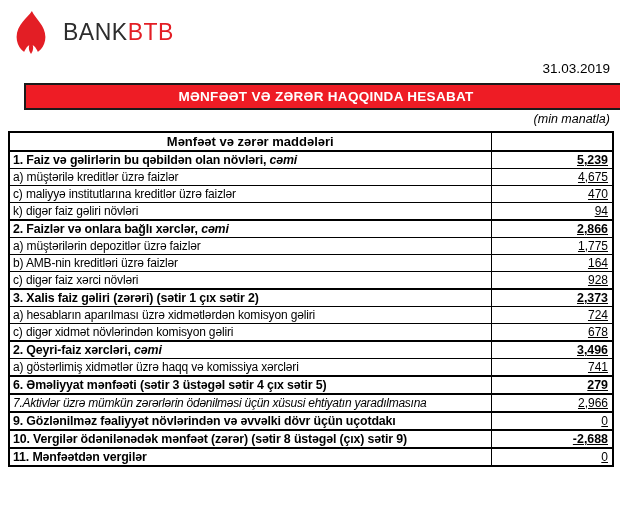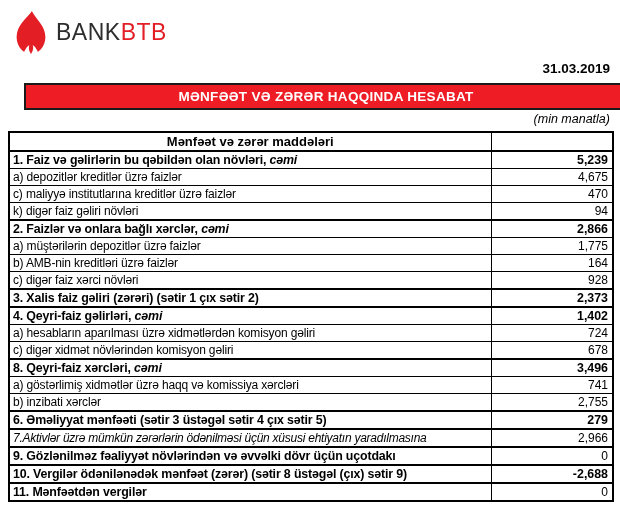--- a/index.html
+++ b/index.html
@@ -1,29 +1,29 @@
 <!DOCTYPE html>
 <html><head>
 <meta charset="utf-8">
 <style>
   * { margin:0; padding:0; box-sizing:border-box; }
   html,body { background:#ffffff; }
   body {
     width:620px; height:513px; position:relative; overflow:hidden;
     font-family:"Liberation Sans", sans-serif; color:#000;
   }
-  .logo { position:absolute; left:13px; top:9px; display:flex; align-items:center; gap:7px; }
+  .logo { position:absolute; left:13px; top:9px; display:flex; align-items:center; gap:14px; }
   .logo-flame { width:36px; height:47px; display:block; }
   .logo-text { font-size:23px; letter-spacing:0.5px; font-weight:500; white-space:nowrap; }
   .logo-text .bank { color:#2d2d2d; }
   .logo-text .btb  { color:#e31e25; }
 
   .report-date {
     position:absolute; top:61px; left:8px; right:10px;
-    text-align:right; font-weight:bold; font-size:13.5px;
+    text-align:right; font-weight:normal; font-size:13.5px;
   }
   .banner {
     position:absolute; left:24px; top:83px; width:604px; height:27px;
     background:#ee1c25; border:2px solid #1a1a1a;
     color:#ffffff; font-weight:bold; font-size:13.5px; letter-spacing:0.3px;
     display:flex; align-items:center; justify-content:center; white-space:nowrap;
   }
   .unit-note {
     position:absolute; top:112px; left:8px; right:10px;
     text-align:right; font-style:italic; font-size:12.5px;
@@ -36,21 +36,21 @@
   }
   col.c-label { width:482px; }
   col.c-value { width:122px; }
   th, td { border:1px solid #000; overflow:hidden; white-space:nowrap; }
   th.col-head {
     font-size:13px; font-weight:bold; text-align:center;
     height:18px; padding:1px 3px;
   }
   td { height:15px; font-size:12px; line-height:14px; }
   td.label { padding:1px 3px; letter-spacing:-0.15px; text-align:left; }
-  td.val   { padding:1px 4px; text-align:right; }
+  td.val   { padding:1px 4px; text-align:right;text-decoration:underline; }
   tr.section td { border-top:2px solid #000; font-weight:bold; font-size:12.4px; }
   tr.section td.val-normal { font-weight:normal; font-size:12px; }
   tr.item-plain td { border-top:2px solid #000; font-weight:normal; }
   tr.item-plain td.label { font-size:12px; letter-spacing:-0.25px;font-style:italic; }
   .lbl-italic { font-style:italic; }
 </style>
 </head>
 <body>
 
 <div class="logo">
@@ -78,21 +78,21 @@
       <th class="col-head">Mənfəət və zərər maddələri</th>
       <th class="col-head"></th>
     </tr>
   </thead>
   <tbody>
     <tr class="section">
       <td class="label"><span>1. Faiz və gəlirlərin bu qəbildən olan növləri, </span><span class="lbl-italic">cəmi</span></td>
       <td class="val">5,239</td>
     </tr>
     <tr>
-      <td class="label">a) depozitlər kreditlər üzrə faizlər</td>
+      <td class="label">a) müştərilə kreditlər üzrə faizlər</td>
       <td class="val">4,675</td>
     </tr>
     <tr>
       <td class="label">c) maliyyə institutlarına kreditlər üzrə faizlər</td>
       <td class="val">470</td>
     </tr>
     <tr>
       <td class="label">k) digər faiz gəliri növləri</td>
       <td class="val">94</td>
     </tr>
@@ -109,43 +109,35 @@
       <td class="val">164</td>
     </tr>
     <tr>
       <td class="label">c) digər faiz xərci növləri</td>
       <td class="val">928</td>
     </tr>
     <tr class="section">
       <td class="label">3. Xalis faiz gəliri (zərəri) (sətir 1 çıx sətir 2)</td>
       <td class="val">2,373</td>
     </tr>
-    <tr class="section">
-      <td class="label"><span>4. Qeyri-faiz gəlirləri, </span><span class="lbl-italic">cəmi</span></td>
-      <td class="val">1,402</td>
-    </tr>
     <tr>
       <td class="label">a) hesabların aparılması üzrə xidmətlərdən komisyon gəliri</td>
       <td class="val">724</td>
     </tr>
     <tr>
       <td class="label">c) digər xidmət növlərindən komisyon gəliri</td>
       <td class="val">678</td>
     </tr>
     <tr class="section">
-      <td class="label"><span>8. Qeyri-faiz xərcləri, </span><span class="lbl-italic">cəmi</span></td>
+      <td class="label"><span>2. Qeyri-faiz xərcləri, </span><span class="lbl-italic">cəmi</span></td>
       <td class="val">3,496</td>
     </tr>
     <tr>
       <td class="label">a) göstərlimiş xidmətlər üzrə haqq və komissiya xərcləri</td>
       <td class="val">741</td>
-    </tr>
-    <tr>
-      <td class="label">b) inzibati xərclər</td>
-      <td class="val">2,755</td>
     </tr>
     <tr class="section">
       <td class="label">6. Əməliyyat mənfəəti (sətir 3 üstəgəl sətir 4 çıx sətir 5)</td>
       <td class="val">279</td>
     </tr>
     <tr class="item-plain">
       <td class="label">7.Aktivlər üzrə mümkün zərərlərin ödənilməsi üçün xüsusi ehtiyatın yaradılmasına</td>
       <td class="val">2,966</td>
     </tr>
     <tr class="section">

